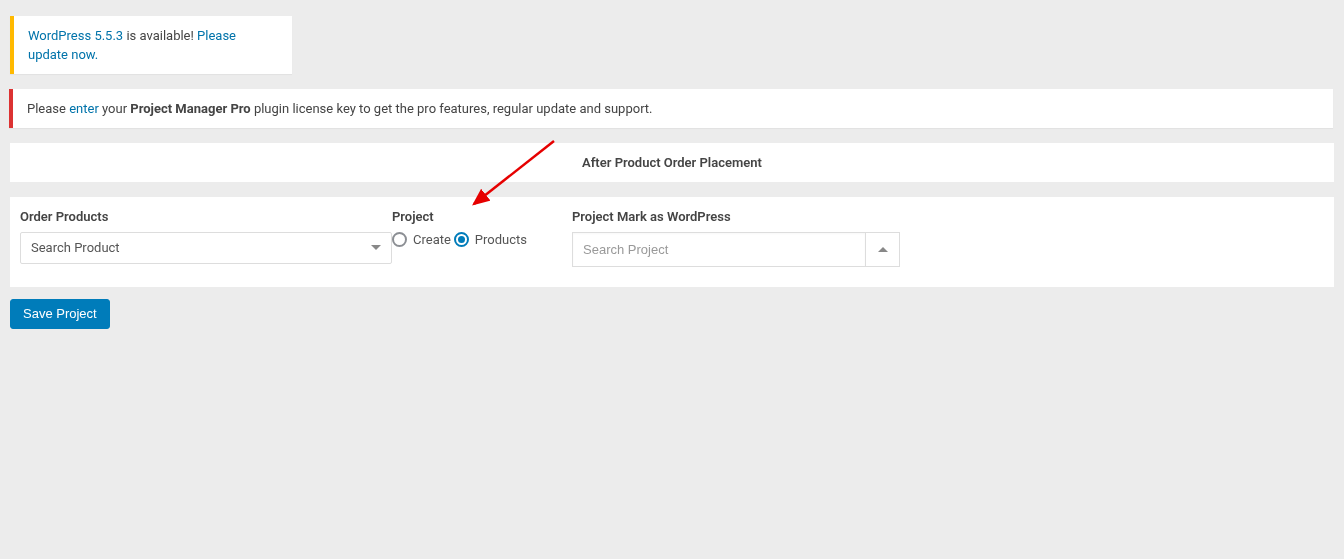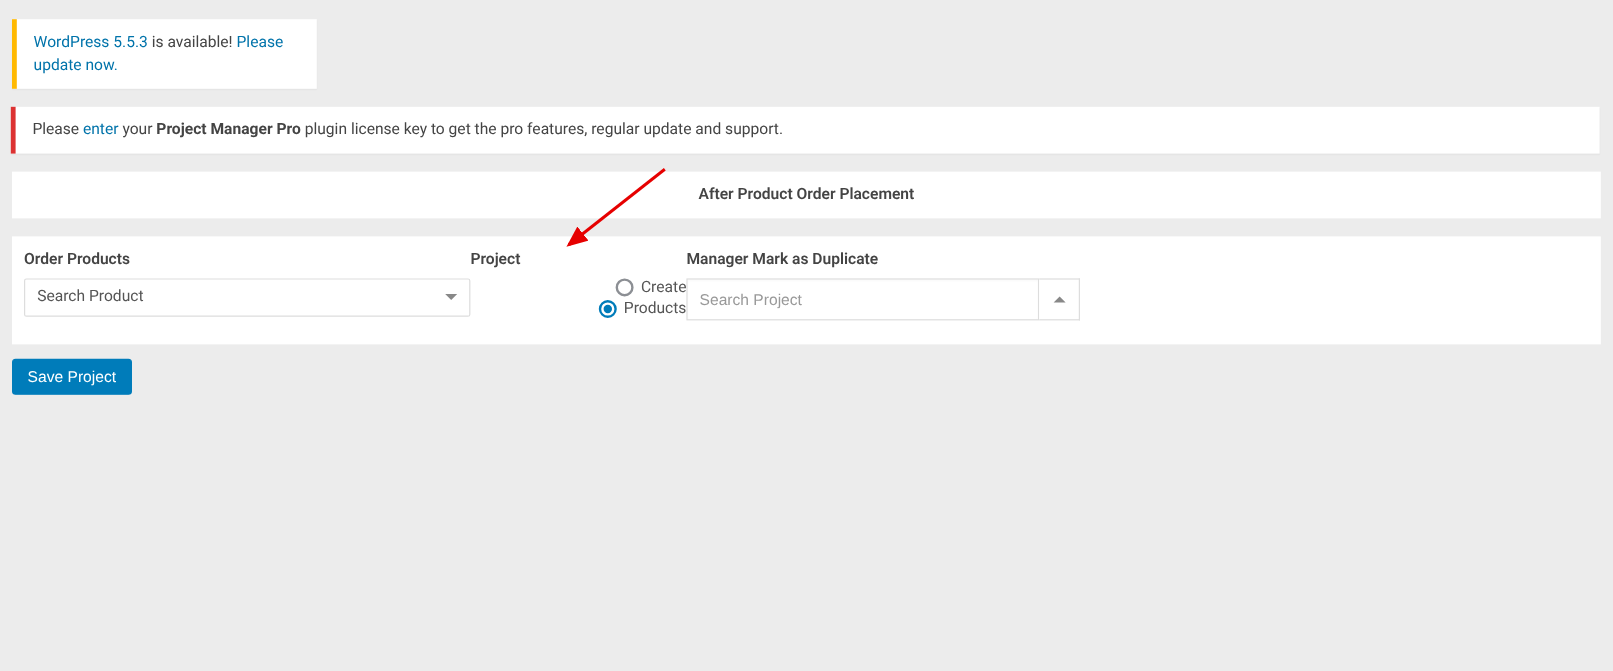--- a/index.html
+++ b/index.html
@@ -24,21 +24,21 @@
       padding: 1px 12px;
     }
     .notice p {
       margin: 0.5em 0;
       padding: 2px;
       font-size: 13px;
       line-height: 1.5;
     }
     .notice-warning {
       border-left-color: #ffb900;
-      width: 254px;
+      width: 282px;
       margin-top: 16px;
     }
     .notice-error {
       border-left-color: #dc3232;
       width: 100%;
       margin-left: -1px;
     }
     .notice a {
       color: #0073aa;
       text-decoration: none;
@@ -88,23 +88,22 @@
     }
     .dropdown-caret {
       width: 0;
       height: 0;
       border-left: 5px solid transparent;
       border-right: 5px solid transparent;
       border-top: 5px solid #888;
     }
     .radio-group {
       display: flex;
-      flex-direction: column;
+      flex-direction: row;
       gap: 3px;
-      align-items: flex-end;
     }
     .radio-item {
       display: flex;
       align-items: center;
       gap: 6px;
       cursor: pointer;
     }
     .radio-circle {
       width: 15px;
       height: 15px;
@@ -228,21 +227,21 @@
           <span class="radio-label">Create</span>
         </div>
         <div class="radio-item">
           <span class="radio-circle checked"></span>
           <span class="radio-label">Products</span>
         </div>
       </div>
     </div>
 
     <div class="field-group">
-      <div class="field-label">Manager Mark as Duplicate</div>
+      <div class="field-label">Project Mark as WordPress</div>
       <div class="combo-select">
         <input type="text" class="combo-input" placeholder="Search Project" style="">
         <div class="combo-btn">
           <span class="combo-caret"></span>
         </div>
       </div>
     </div>
   </div>
 </div>
 

